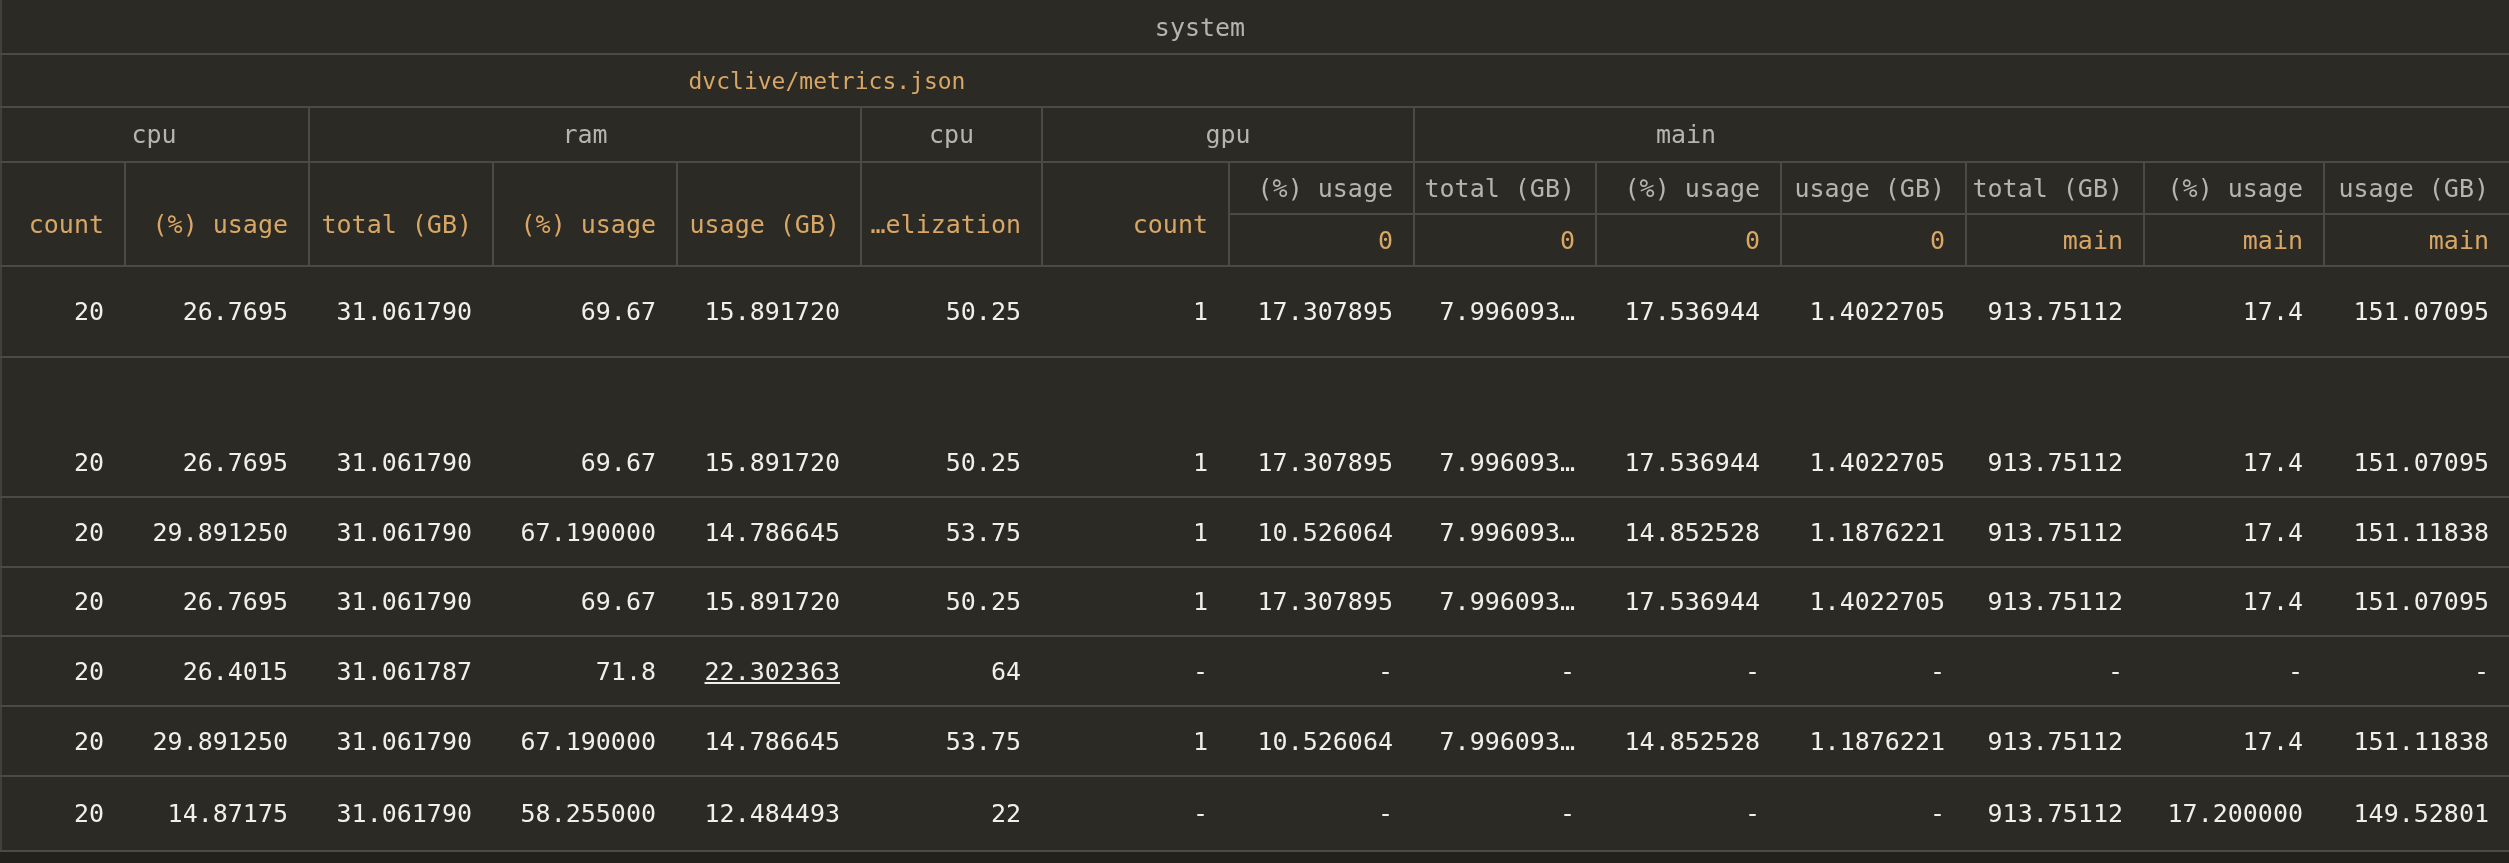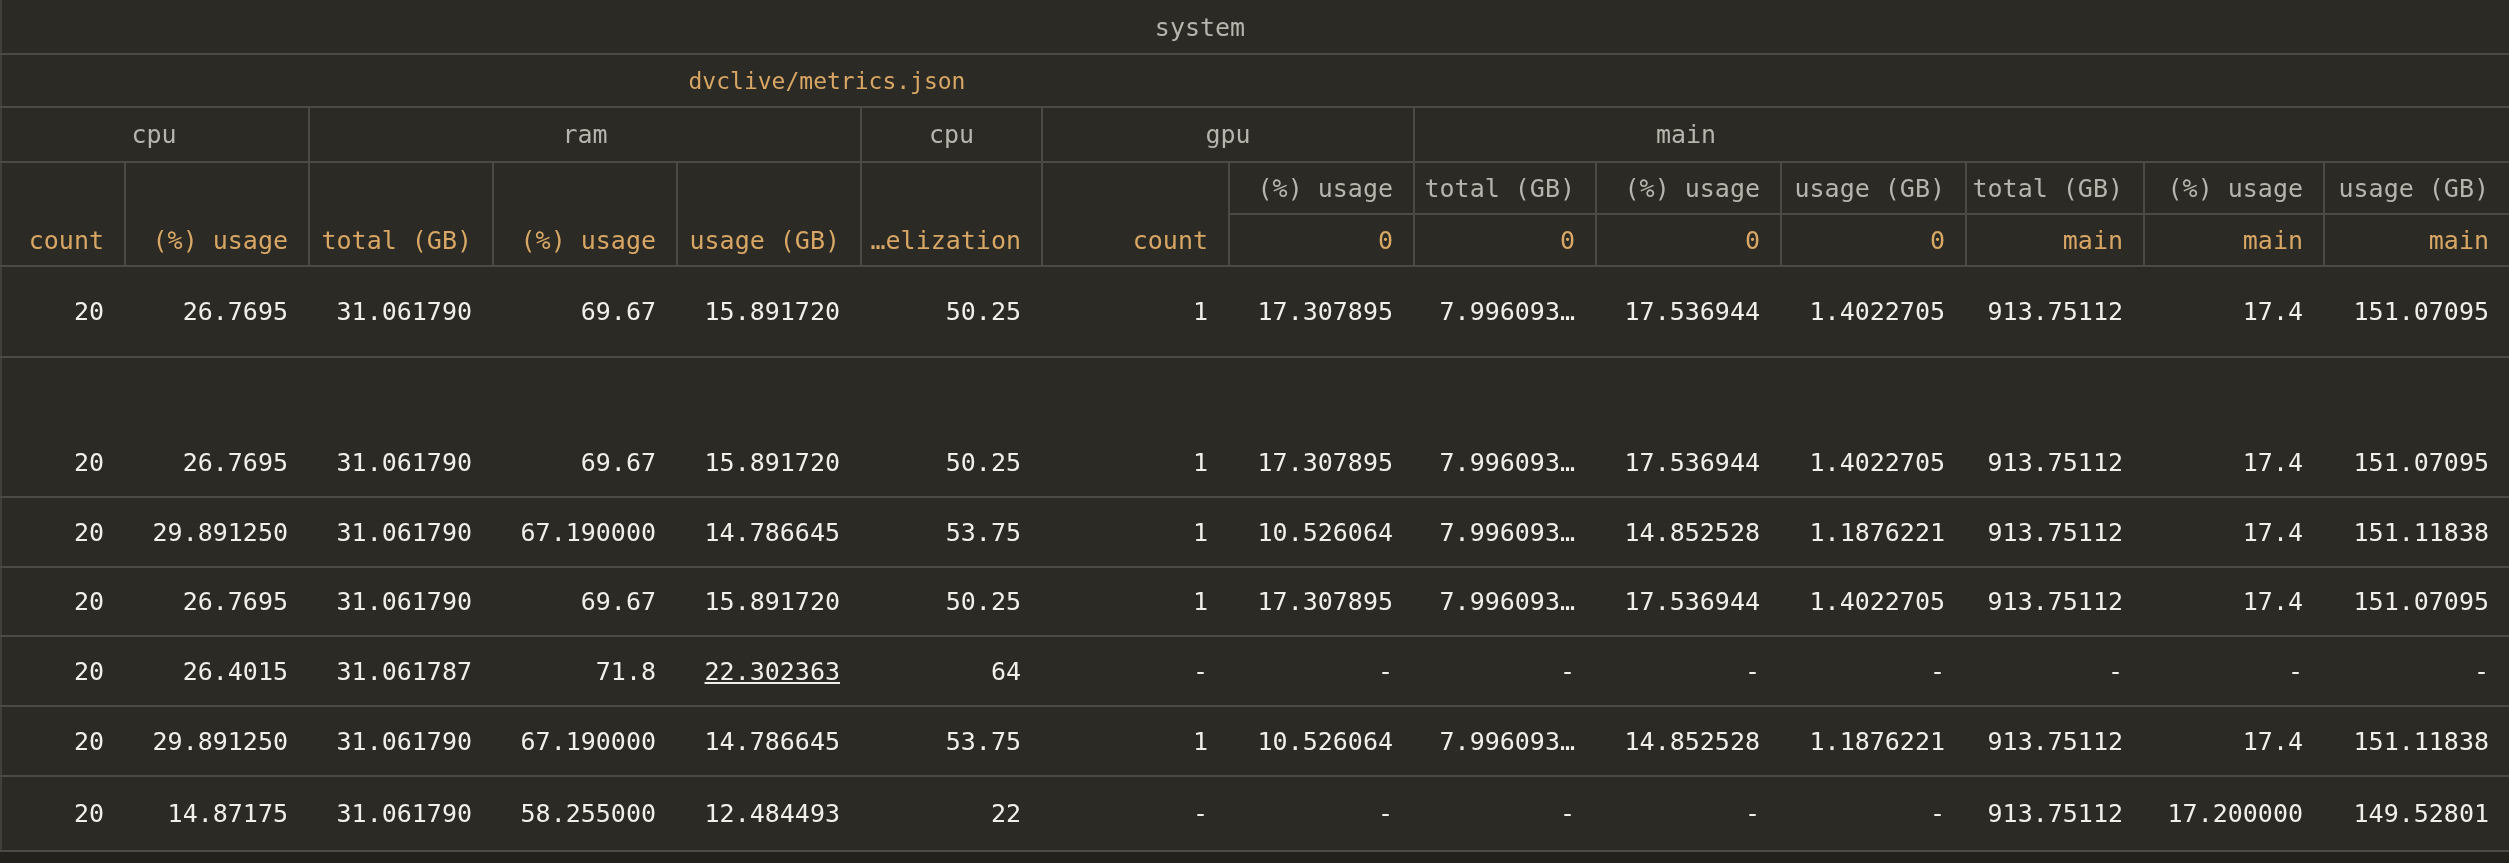--- a/index.html
+++ b/index.html
@@ -21,21 +21,21 @@
   .leaf-row{height:104px;}
   .float-label{position:absolute;top:50%;transform:translate(-50%,-50%);white-space:pre;}
   .title-row .float-label{font-size:23px;color:var(--gold);}
   .system-row .float-label{color:var(--gray);}
   .gcell{height:100%;display:flex;align-items:center;justify-content:center;
          color:var(--gray);border-left:2px solid var(--grid);}
   .gcell.first{border-left:none;}
   .lcell{height:100%;border-left:2px solid var(--grid);}
   .lcell.first{border-left:none;}
   .lcell.tall{display:flex;align-items:flex-end;justify-content:flex-end;
-              padding:0 20px 10px 0;color:var(--gold);}
+              padding:0 20px 26px 0;color:var(--gold);}
   .lcell.split{display:flex;flex-direction:column;}
   .lcell .sub-top{height:52px;border-bottom:2px solid var(--grid);display:flex;
                   align-items:center;justify-content:flex-end;padding-right:20px;color:var(--gray);}
   .lcell .sub-bot{height:50px;display:flex;align-items:center;justify-content:flex-end;
                   padding-right:20px;color:var(--gold);}
   .drow{display:flex;width:100%;border-bottom:2px solid var(--grid);}
   .drow.blank{border-bottom:none;}
   .dcell{height:100%;display:flex;align-items:center;justify-content:flex-end;
          padding-right:20px;white-space:pre;}
   .bottom-strip{width:100%;height:11px;background:var(--bg-below);}

